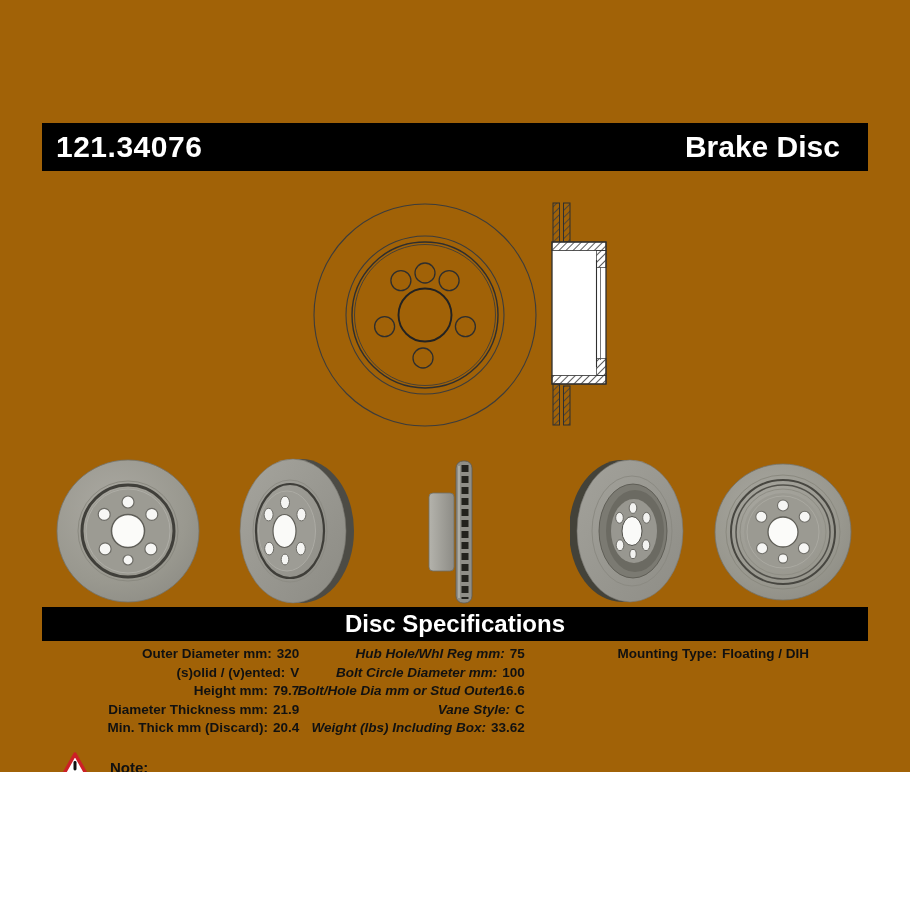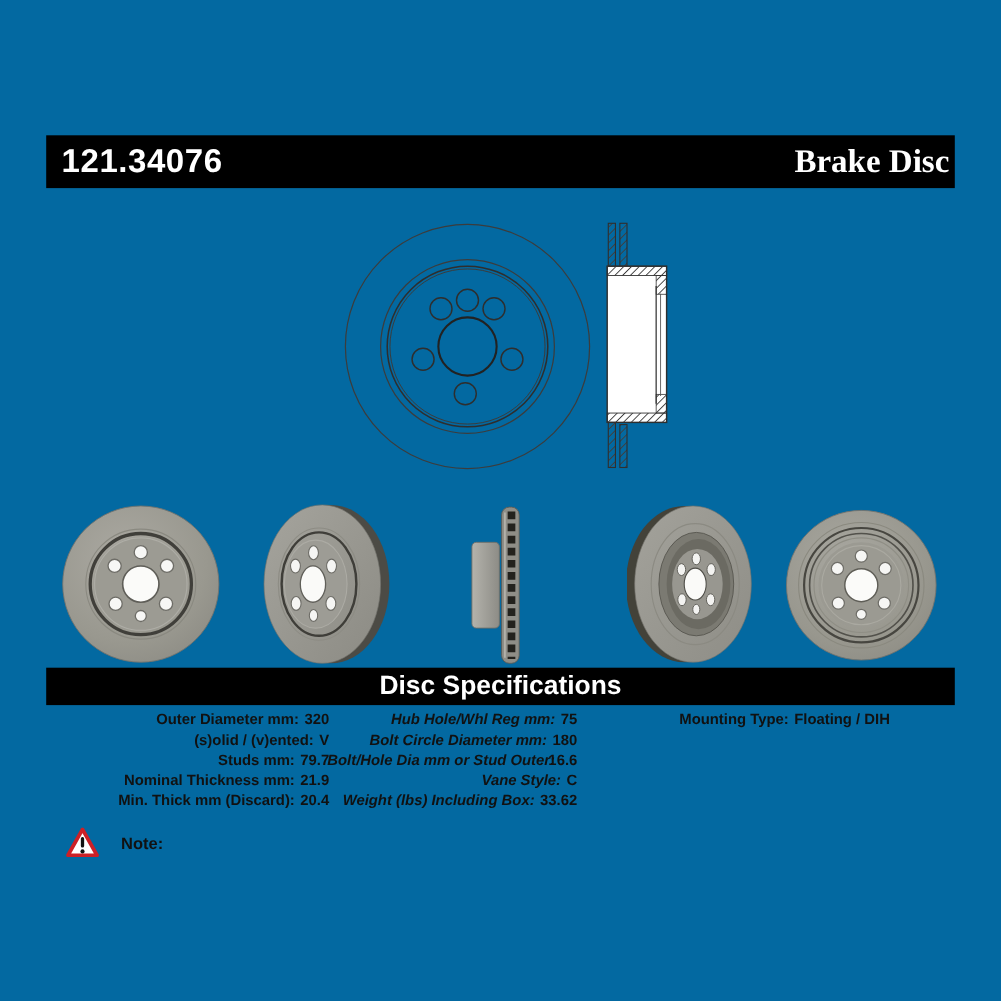--- a/index.html
+++ b/index.html
@@ -1,26 +1,26 @@
 <!DOCTYPE html>
 <html><head>
 <meta charset="utf-8">
 <style>
   html,body{margin:0;padding:0;background:#ffffff;}
   .page{
-    position:relative;width:910px;height:910px;background:#0369a1;overflow:hidden;
+    position:relative;width:910px;height:772px;background:#a16207;overflow:hidden;
     font-family:"Liberation Sans", sans-serif;color:#111;
   }
   .bar{
     position:absolute;left:42px;width:826px;background:#000;color:#fff;
     display:flex;align-items:center;font-weight:bold;
   }
   .bar.header{top:123px;height:48px;justify-content:space-between;font-size:30px;}
   .bar.header .part{padding-left:14px;letter-spacing:0.5px;}
-  .bar.header .title{padding-right:5px;font-family:Liberation Serif, serif;}
+  .bar.header .title{padding-right:28px;}
   .bar.section{top:607px;height:34px;justify-content:center;font-size:24px;}
   .fig{position:absolute;}
   .spec-col{position:absolute;top:645px;font-size:13.5px;font-weight:bold;line-height:18.6px;}
   .spec-row{display:flex;white-space:nowrap;justify-content:flex-end;}
   .spec-label{text-align:right;flex:none;}
   .spec-value{margin-left:5px;}
   .col-left{left:42px;}   .col-left  .spec-label{width:226px;}
   .col-mid{left:290px;}   .col-mid   .spec-label{width:196px;font-style:italic;}
   .col-right{left:555px;} .col-right .spec-label{width:162px;}
   .note-wrap{position:absolute;left:60px;top:752px;display:flex;align-items:center;}
@@ -207,41 +207,41 @@
   <div class="spec-col col-left">
     <div class="spec-row">
       <span class="spec-label">Outer Diameter mm:</span>
       <span class="spec-value">320</span>
     </div>
     <div class="spec-row">
       <span class="spec-label">(s)olid / (v)ented:</span>
       <span class="spec-value">V</span>
     </div>
     <div class="spec-row">
-      <span class="spec-label">Studs mm:</span>
+      <span class="spec-label">Height mm:</span>
       <span class="spec-value">79.7</span>
     </div>
     <div class="spec-row">
-      <span class="spec-label">Nominal Thickness mm:</span>
+      <span class="spec-label">Diameter Thickness mm:</span>
       <span class="spec-value">21.9</span>
     </div>
     <div class="spec-row">
       <span class="spec-label">Min. Thick mm (Discard):</span>
       <span class="spec-value">20.4</span>
     </div>
   </div>
 
   <div class="spec-col col-mid">
     <div class="spec-row">
       <span class="spec-label">Hub Hole/Whl Reg mm:</span>
       <span class="spec-value">75</span>
     </div>
     <div class="spec-row">
       <span class="spec-label">Bolt Circle Diameter mm:</span>
-      <span class="spec-value">180</span>
+      <span class="spec-value">100</span>
     </div>
     <div class="spec-row">
       <span class="spec-label">Bolt/Hole Dia mm or Stud Outer:</span>
       <span class="spec-value">16.6</span>
     </div>
     <div class="spec-row">
       <span class="spec-label">Vane Style:</span>
       <span class="spec-value">C</span>
     </div>
     <div class="spec-row">

